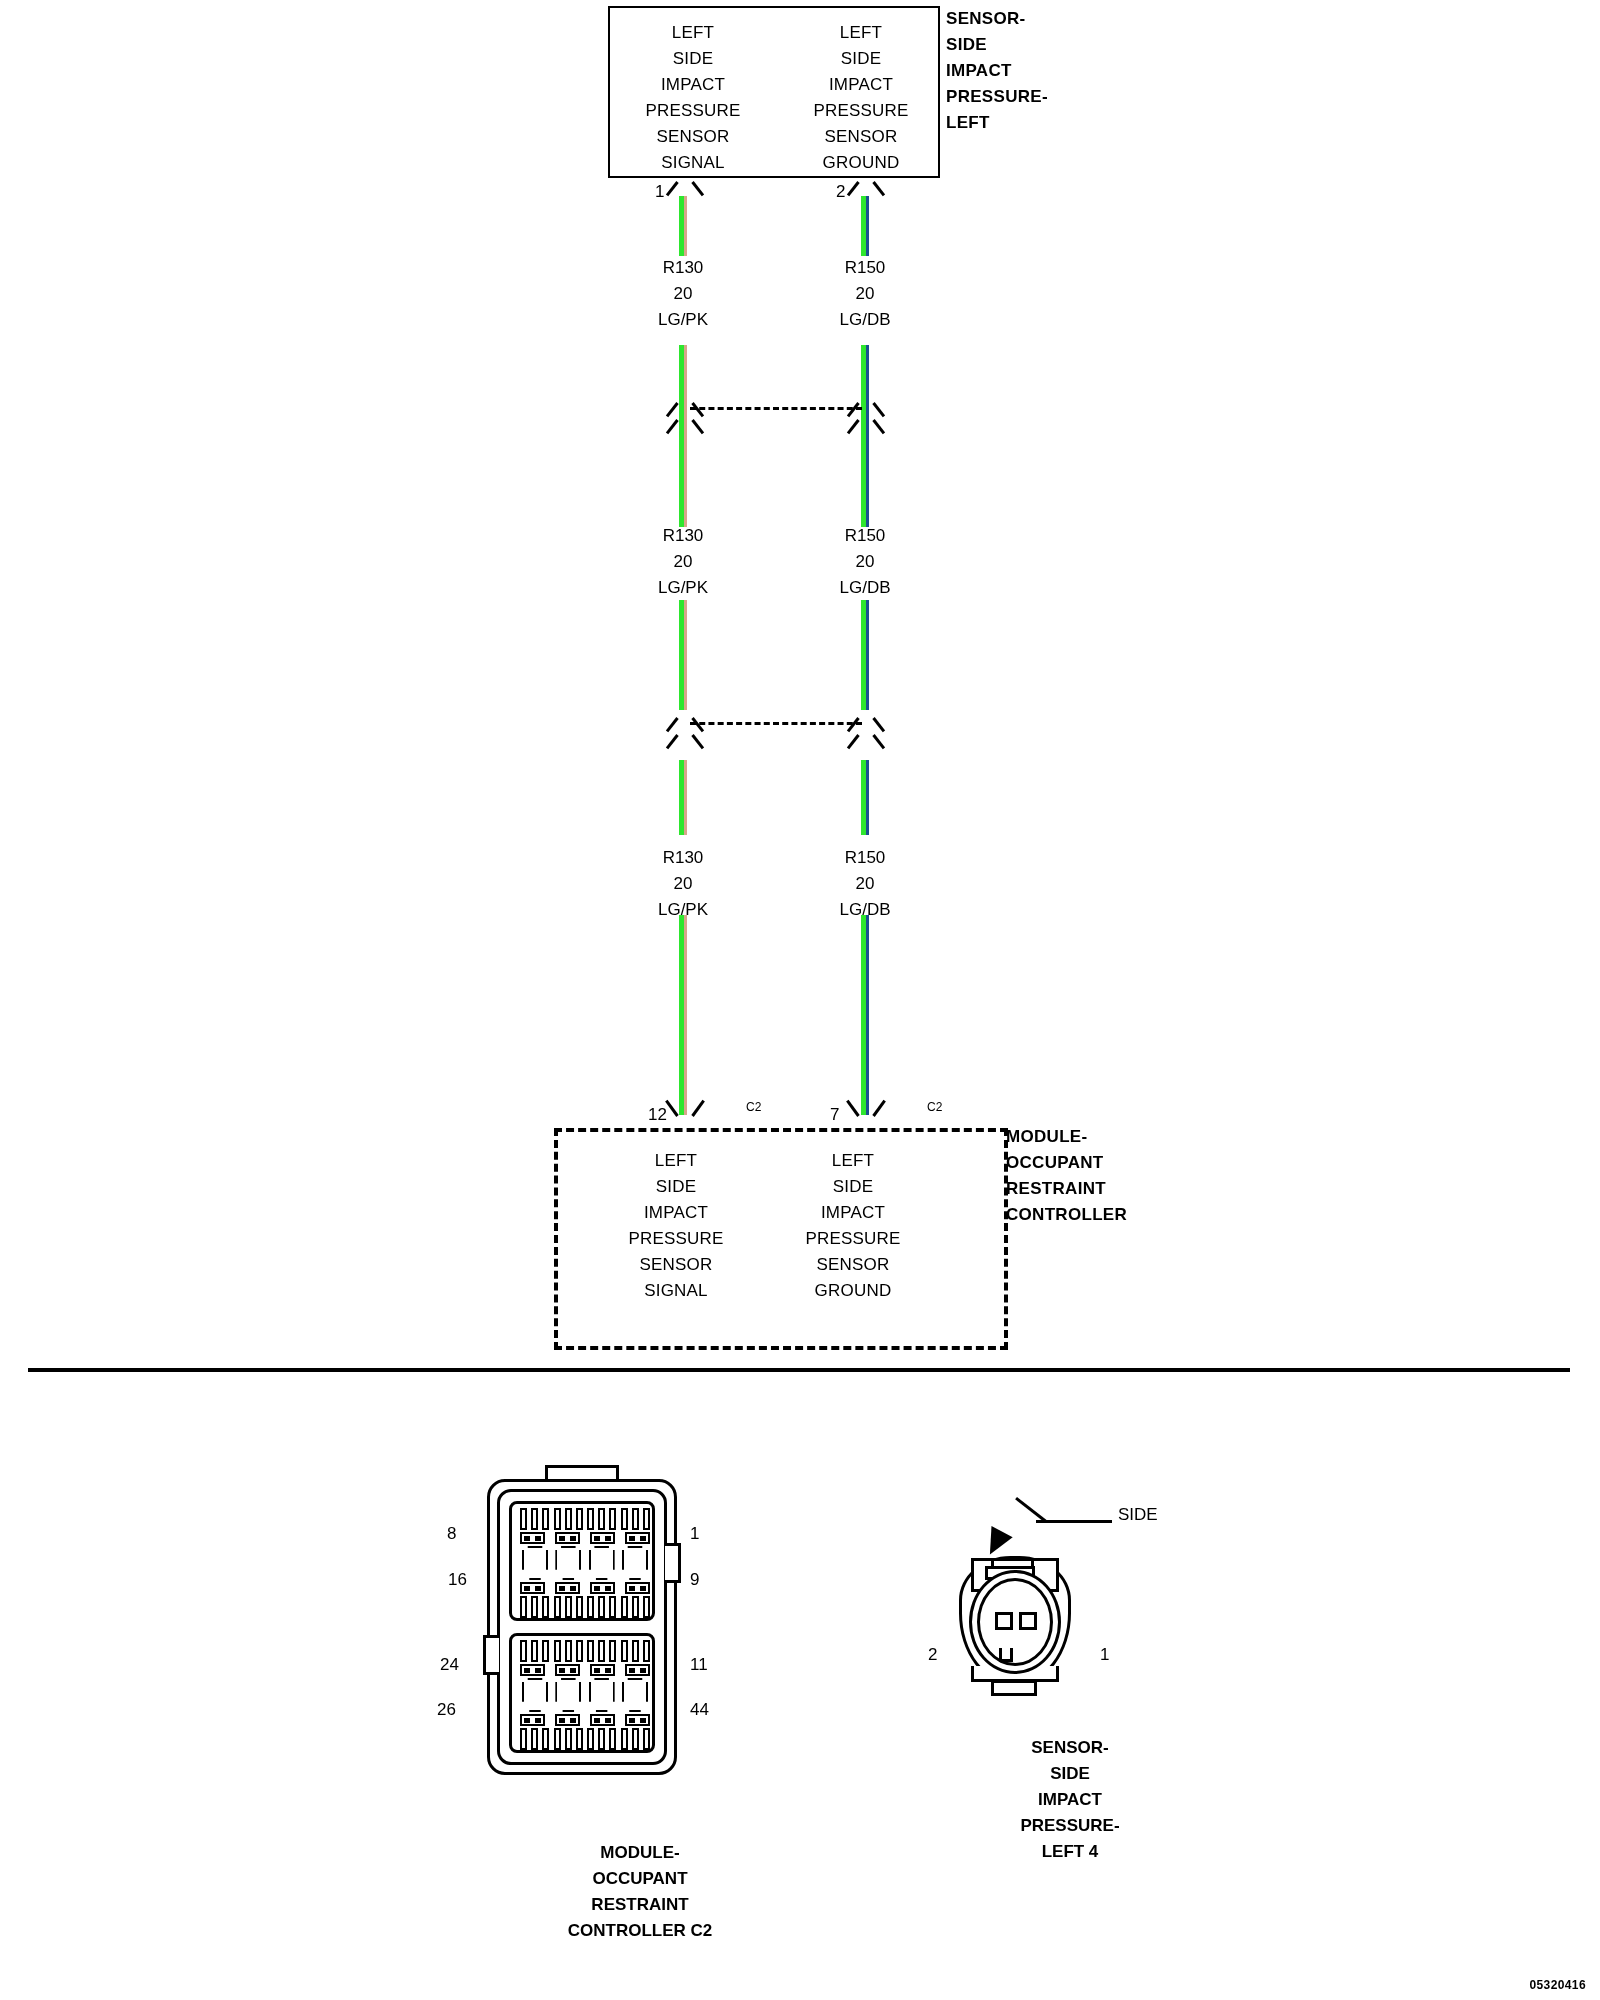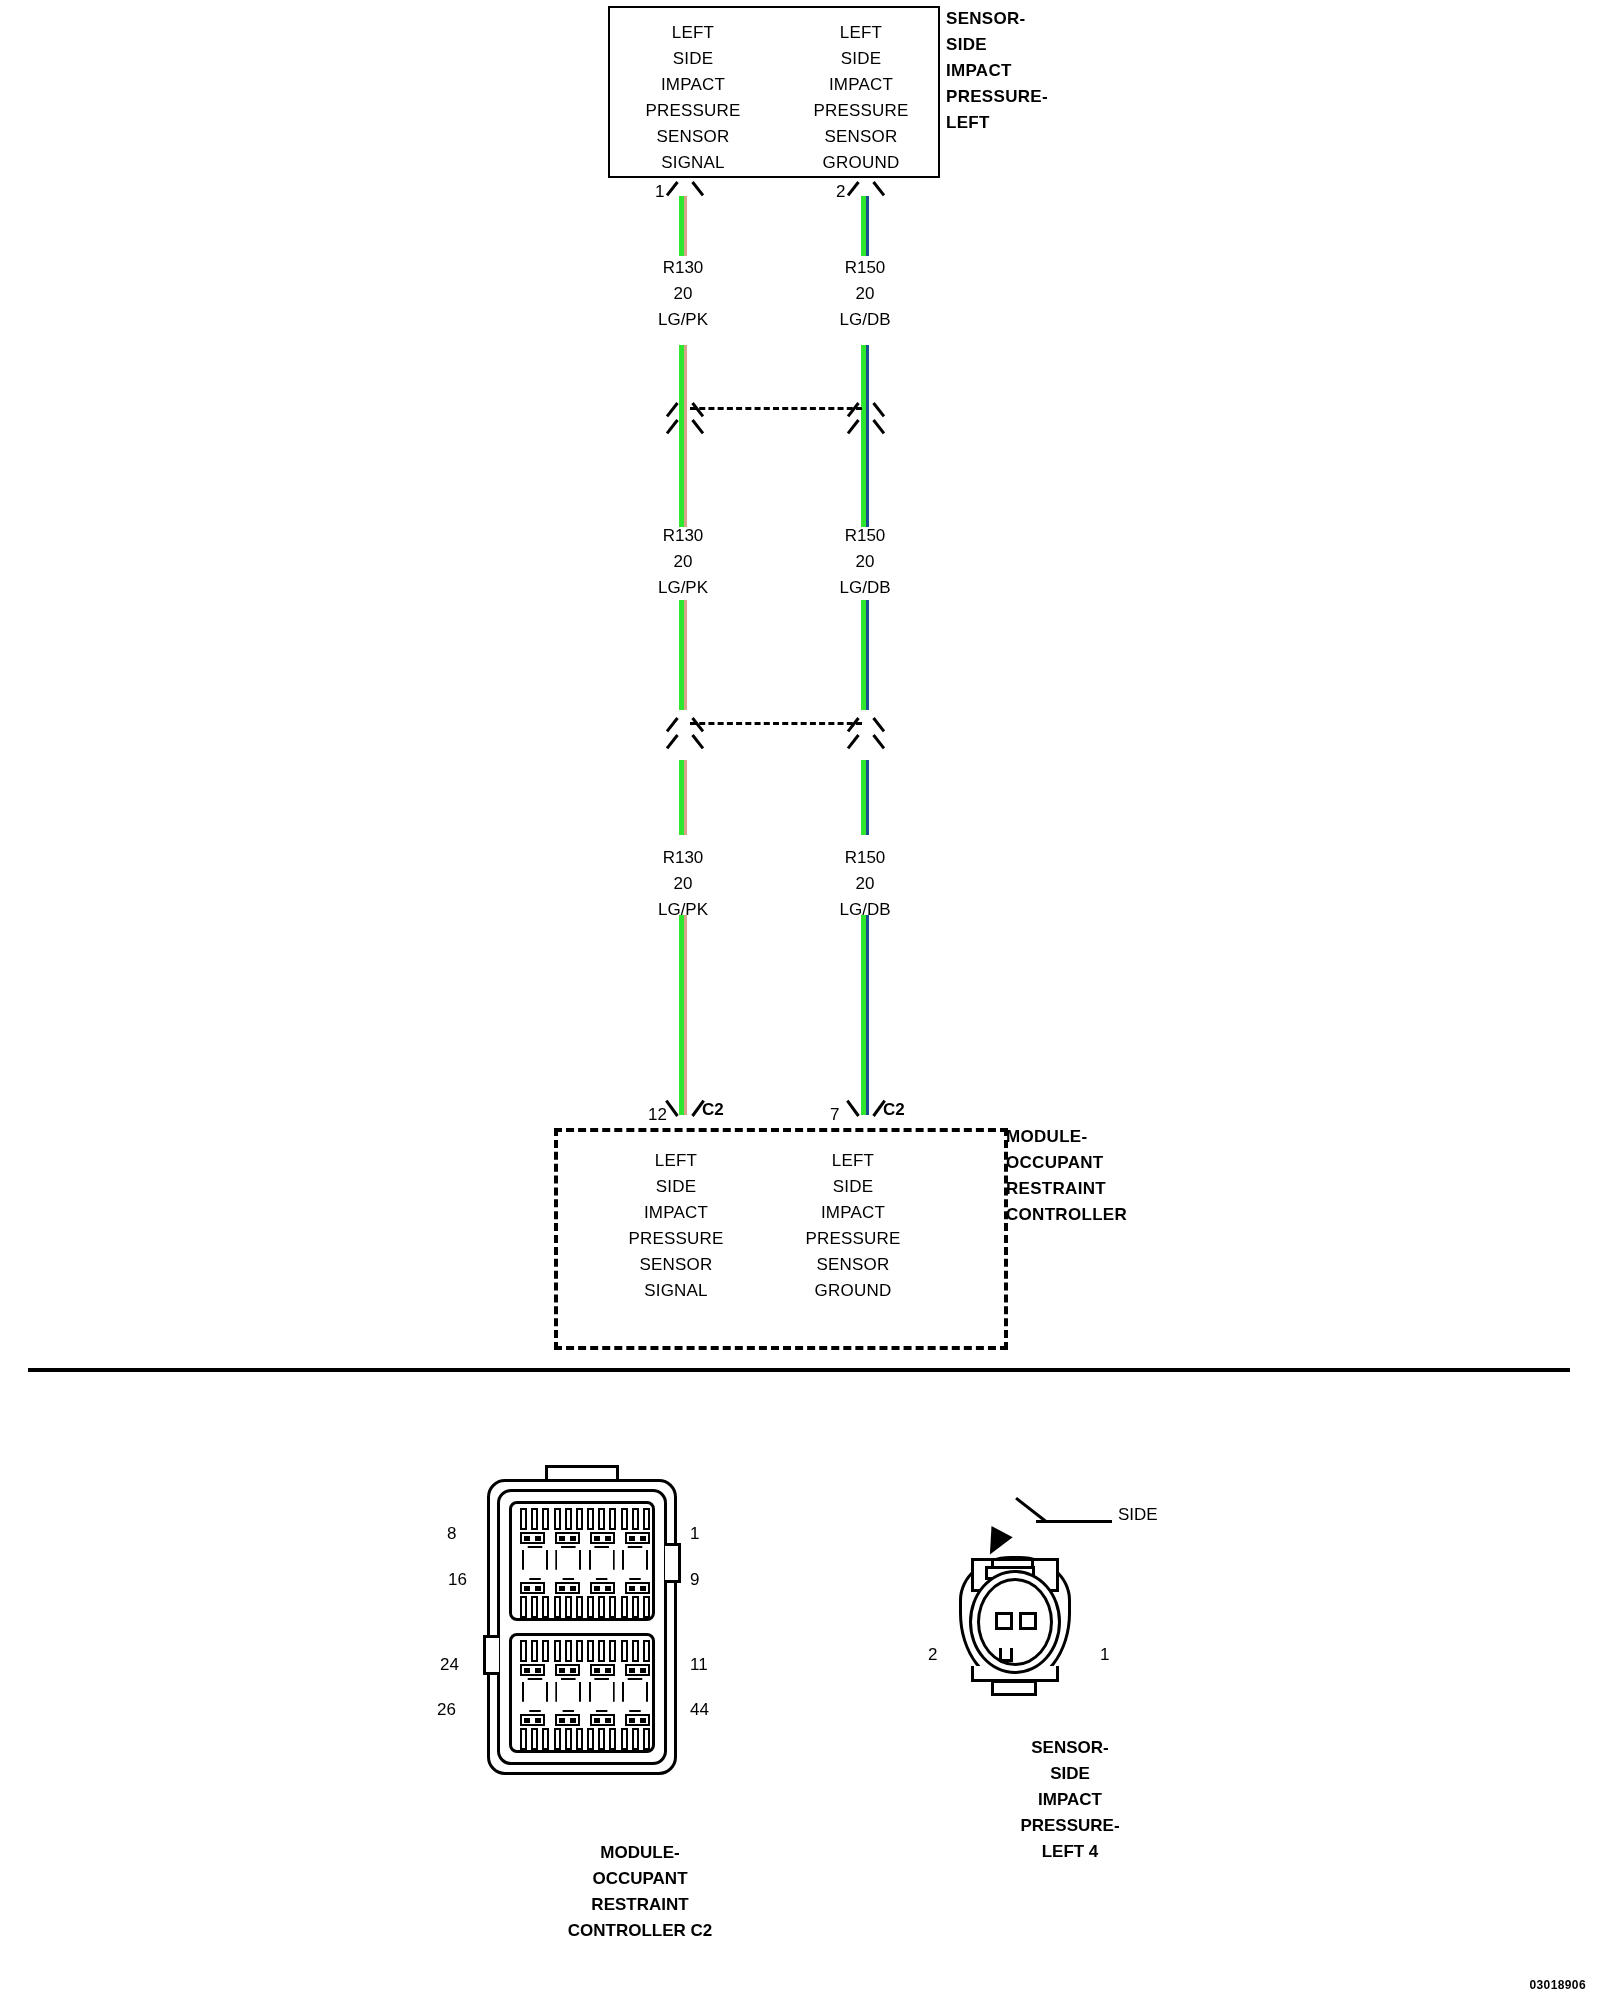--- a/index.html
+++ b/index.html
@@ -115,22 +115,23 @@
     line-height: 26px;
   }
 
   
   .pin-num {
     position: absolute;
     font-size: 17px;
   }
   .pin-c2 {
     position: absolute;
-    font-size: 17px;
-    font-weight: bold;
+    font-size: 12px;
+    font-weight: normal;
+    margin-left: 44px;
   }
 
   
   #module-box {
     left: 554px;
     top: 1128px;
     width: 454px;
     height: 222px;
     box-sizing: border-box;
     border: 4px dashed #000;
@@ -663,13 +664,13 @@
 <div class="cav-num" style="left:1100px; top:1645px;">1</div>
 
 <div class="caption" id="sensor-caption">
   <div>SENSOR-</div>
   <div>SIDE</div>
   <div>IMPACT</div>
   <div>PRESSURE-</div>
   <div>LEFT 4</div>
 </div>
 
-<div id="figure-id">03018906</div>
+<div id="figure-id">05320416</div>
 
 </body></html>

